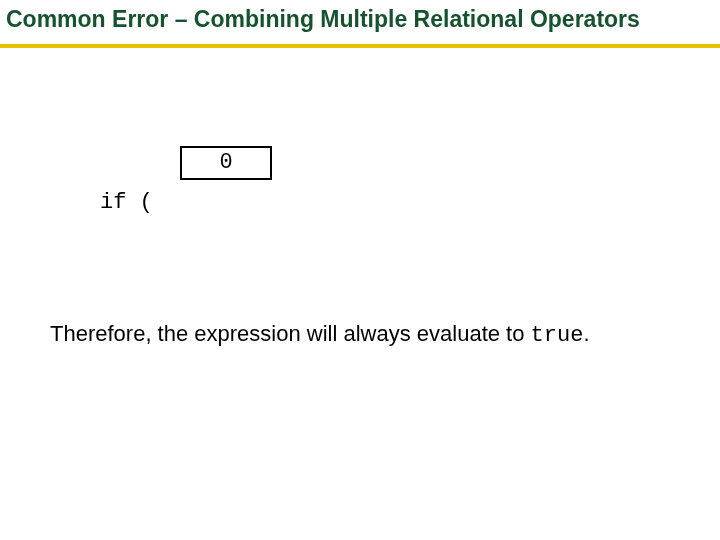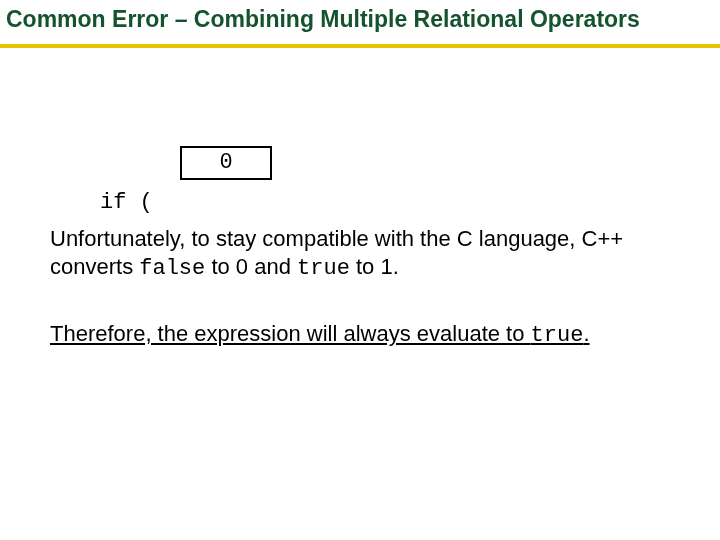--- a/index.html
+++ b/index.html
@@ -70,37 +70,34 @@
     white-space: pre;
   }
   .para {
     position: absolute;
     left: 50px;
     width: 620px;
     font-size: 22px;
     line-height: 1.28;
   }
   .p1 { top: 225px; }
-  .p2 { top: 320px; text-decoration: underline; }
+  .p2 { top: 320px; }
   .mono { font-family: "Courier New", Courier, monospace; }
 </style>
 </head>
 <body>
 
 <div class="slide">
 
   <div class="title">Common Error –  Combining Multiple Relational Operators</div>
   <div class="rule"></div>
 
   <div class="code-row">
     <span class="code-if">if (</span>
     <span class="zero-box mono">0</span>
   </div>
 
-  <div class="para p1">
-    <span>Unfortunately, to stay compatible with the C language, C++ converts </span><span class="mono">false</span><span> to 0 and </span><span class="mono">true</span><span> to 1.</span>
-  </div>
 
   <div class="para p2">
     <span>Therefore, the expression will always evaluate to </span><span class="mono">true</span><span>.</span>
   </div>
 
 </div>
 
 </body></html>

